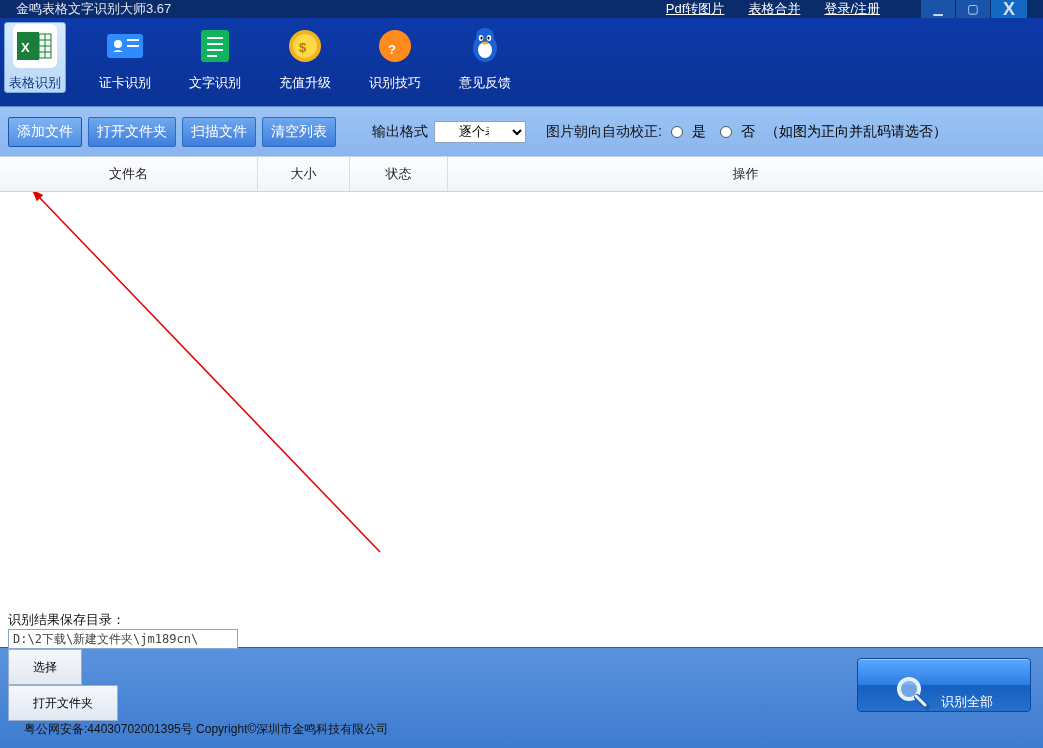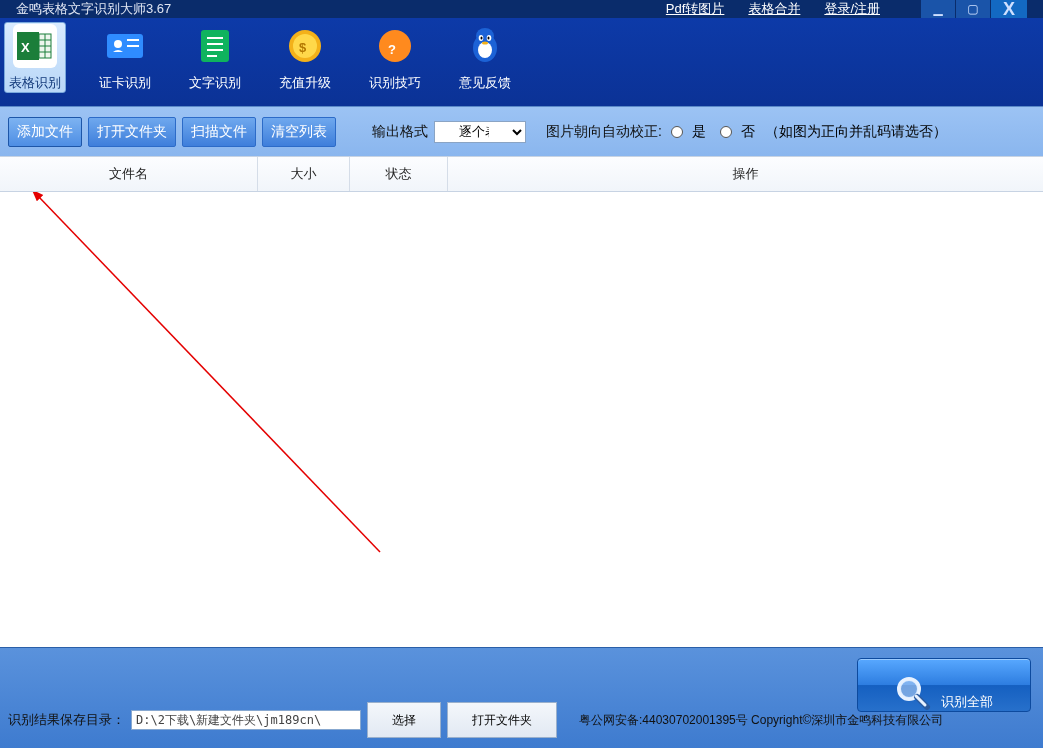--- a/index.html
+++ b/index.html
@@ -23,21 +23,21 @@
 .osel { height: 22px; width: 92px; border: 1px solid #8aa4c4; background: #fff; padding: 0 20px; font-size: 13px; }
 .autotxt { margin-left: 14px; color: #111; font-size: 14px; }
 .radio { width: 12px; height: 12px; border: 1px solid #555; border-radius: 50%; display: inline-block; background: #fff; margin: 0 3px; cursor: pointer; vertical-align: middle; }
 .tableheader { height: 36px; background: linear-gradient(#fcfdff, #f1f5fa); border-top: 1px solid #c7d3e3; border-bottom: 1px solid #c7d3e3; display: flex; text-align: center; }
 .th { border-right: 1px solid #d5dde8; display: flex; align-items: center; justify-content: center; color: #222; font-size: 13px; }
 .tablebody { height: 471px; background: #fff; position: relative; }
 .arrow { position: absolute; top: 0; left: 0; pointer-events: none; }
 .bottom { position: absolute; bottom: 0; left: 0; right: 0; height: 101px; background: linear-gradient(#5a92dc, #3e7bcf); border-top: 1px solid #2a5fa8; }
 .bigbtn { position: absolute; right: 12px; top: 10px; width: 174px; height: 54px; background: linear-gradient(180deg, #58a8ff 0%, #2d7de0 50%, #1560c1 51%, #2770cb 100%); border: 1px solid #0d4a9e; border-radius: 4px; color: #fff; font-size: 22px; display: flex; align-items: flex-end; justify-content: center; gap: 10px; cursor: pointer; box-shadow: inset 0 1px 0 rgba(255,255,255,.4); }
 .bigbtn .mag { width: 36px; height: 36px; position: relative; }
-.bottomline { position: absolute; left: 8px; right: 8px; bottom: 10px; display: flex; align-items: center; gap: 6px; color: #111; font-size: 12px; }
+.bottomline { position: absolute; left: 8px; right: 8px; bottom: 10px; display: flex; align-items: flex-start; gap: 0; color: #111; font-size: 12px; flex-direction: column; }
 .pathbox { width: 230px; height: 20px; background: #fff; border: 1px solid #87a8d0; padding: 0 4px; font-size: 12px; font-family: Consolas, monospace; color: #444; }
 .smbtn { height: 36px; padding: 0 24px; background: linear-gradient(#f4f7fb, #e2e9f3); border: 1px solid #9ab0cc; cursor: pointer; font-size: 12px; }
 .copy { margin-left: 16px; color: #111; font-size: 12px; }
 </style>
 </head>
 <body>
 
 <div class="titlebar">
   <span class="title">金鸣表格文字识别大师3.67</span>
   <span class="spacer"></span>

